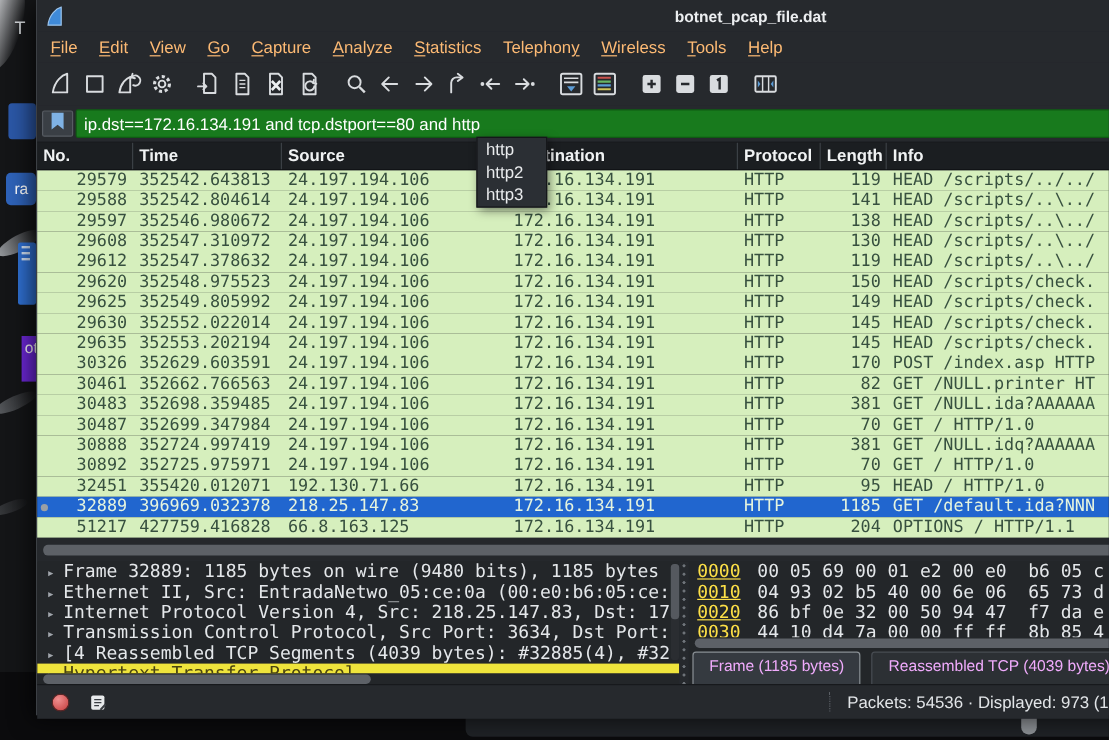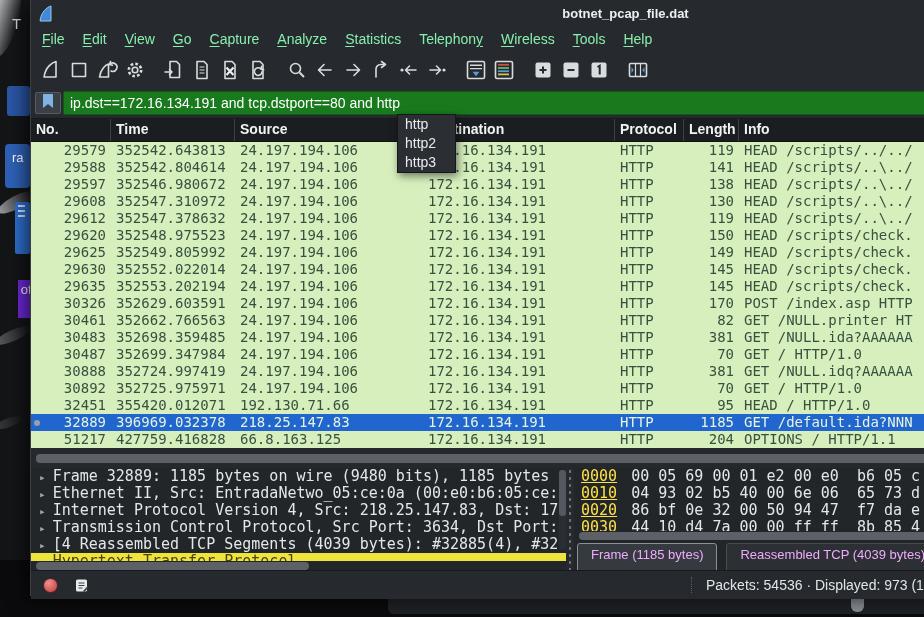--- a/index.html
+++ b/index.html
@@ -17,34 +17,34 @@
     background:linear-gradient(to right,rgba(205,209,214,.7),rgba(205,209,214,0));}
   .streak.s3{left:-6px;top:330px;width:38px;height:11px;transform:rotate(-24deg);
     background:linear-gradient(to right,rgba(178,183,189,.45),rgba(178,183,189,0));}
   .streak.s4{left:-6px;top:418px;width:30px;height:9px;transform:rotate(-20deg);
     background:linear-gradient(to right,rgba(150,155,160,.3),rgba(150,155,160,0));}
   .dt-bottom{position:absolute;left:0;top:560px;width:924px;height:57px;background:#0b0b0d;}
   .dt-band{position:absolute;left:388px;top:560px;width:560px;height:54px;background:#1f2226;border-radius:0 0 0 6px;}
   .dt-pill{position:absolute;left:851px;top:588px;width:13px;height:24px;border-radius:6px;background:#8d9196;}
   .dt-t{position:absolute;left:12px;top:15px;color:#cfd3d6;font-size:15px;}
   .dt-box1{position:absolute;left:7px;top:86px;width:23px;height:30px;background:#2b57a6;border-radius:3px;}
-  .dt-ra{position:absolute;left:5px;top:144px;width:25px;height:44px;background:#2e62b8;border-radius:4px;
+  .dt-ra{position:absolute;left:5px;top:144px;width:25px;height:27px;background:#2e62b8;border-radius:4px;
     color:#fff;font-size:13px;line-height:27px;padding-left:7px;box-sizing:border-box;}
   .dt-fileicon{position:absolute;left:15px;top:202px;width:15px;height:52px;background:#2f6fd0;border-radius:2px;}
   .dt-fileicon i{display:block;width:7px;height:2px;background:#cfe0f5;margin:3px 0 0 3px;}
   .dt-filelabel{position:absolute;left:18px;top:280px;width:30px;height:38px;background:#6d28d9;
     color:#fff;font-size:13px;line-height:18px;text-align:right;padding:1px 2px;box-sizing:border-box;}
   
   .window{position:absolute;left:30px;top:0;width:1190px;height:596px;background:#25282c;
     border-left:1px solid #3c4045;box-shadow:-4px 4px 18px rgba(0,0,0,.65);box-sizing:border-box;}
   .titlebar{height:26px;display:flex;align-items:center;position:relative;background:#26292d;}
   .titlebar .logo{margin-left:7px;display:flex;}
   .title{position:absolute;left:0;right:0;text-align:center;color:#eceef0;font-size:13px;font-weight:700;}
   .menubar{height:26px;display:flex;align-items:center;padding-left:2px;background:#26292d;}
-  .menu-item{padding:0 9px;color:#86efac;font-size:14px;line-height:26px;cursor:default;}
+  .menu-item{padding:0 9px;color:#fdba74;font-size:14px;line-height:26px;cursor:default;}
   .menu-item .u{text-decoration:underline;text-underline-offset:2px;}
   .toolbar{height:36px;display:flex;align-items:center;padding-left:6px;background:#26292d;}
   .tbtn{width:26px;height:28px;display:flex;align-items:center;justify-content:center;margin:0 1px;border-radius:3px;}
   .tbtn.gap{margin-left:12px;}
   
   .filterbar{height:30px;display:flex;align-items:center;padding:0 4px;background:#26292d;border-bottom:1px solid #17191c;}
   .bookmark-btn{width:26px;height:22px;background:#3a3f45;border:1px solid #575c63;border-radius:2px;
     display:flex;align-items:center;justify-content:center;margin-right:2px;box-sizing:border-box;}
   .filter-input{flex:1;height:22px;background:#187a1d;border:1px solid #0f5a13;border-radius:2px;
     color:#ffffff;font-size:14px;font-family:"Liberation Sans",sans-serif;padding:0 6px;outline:none;}

